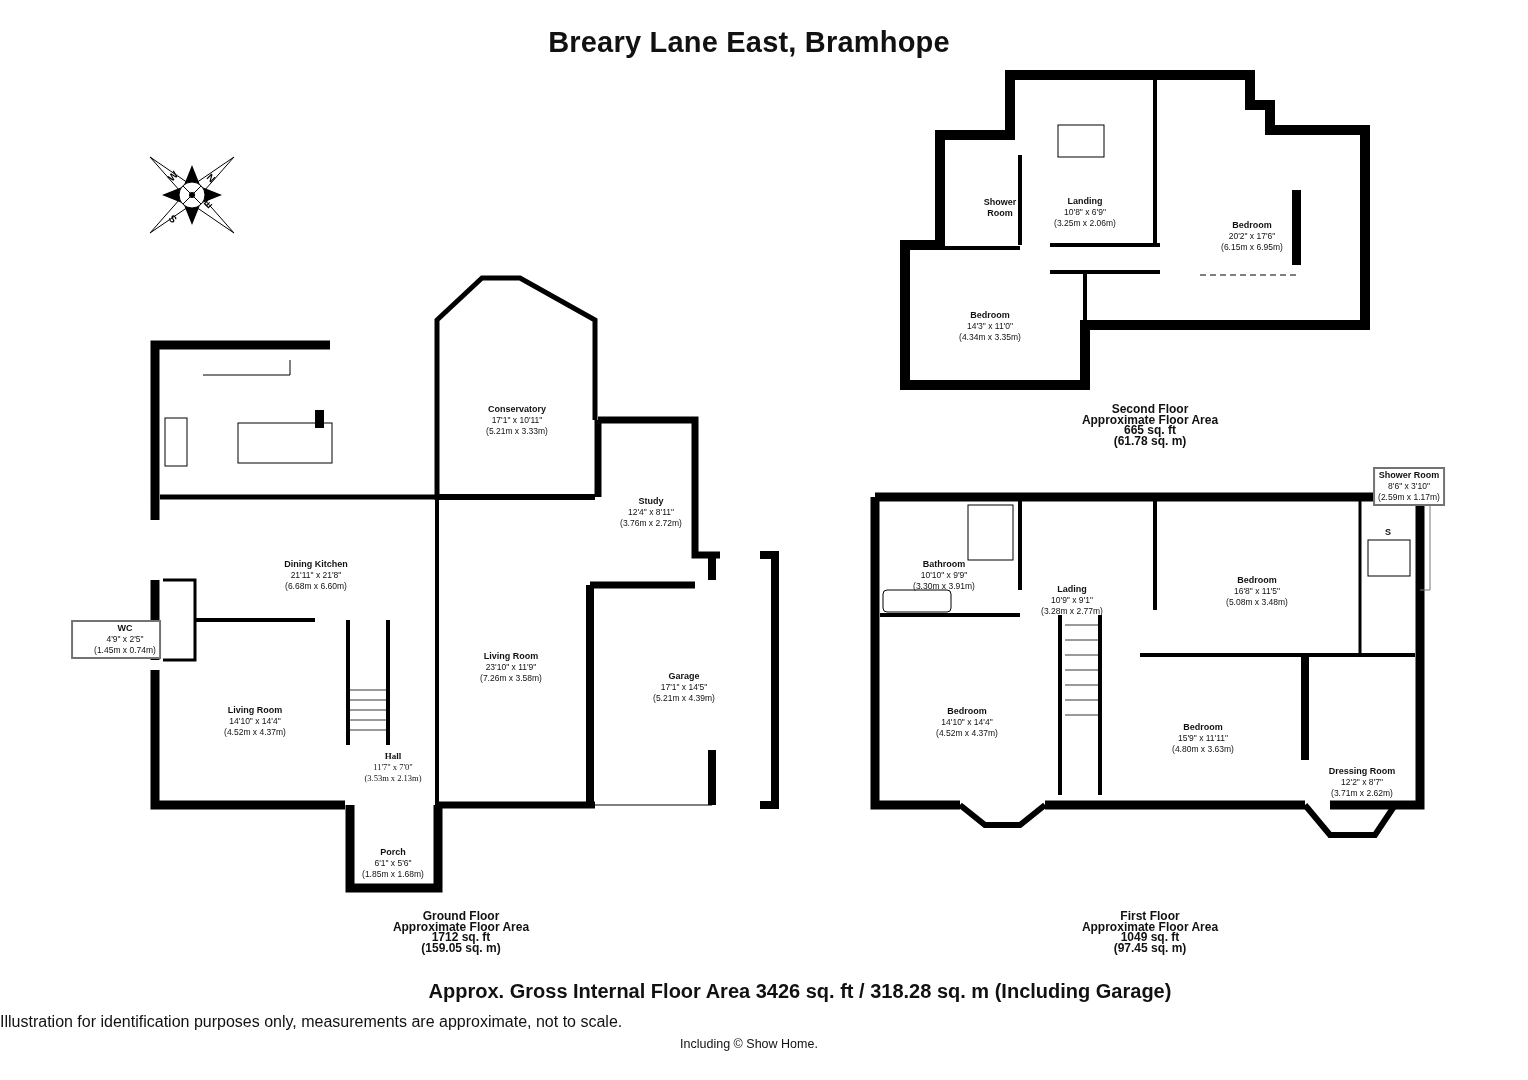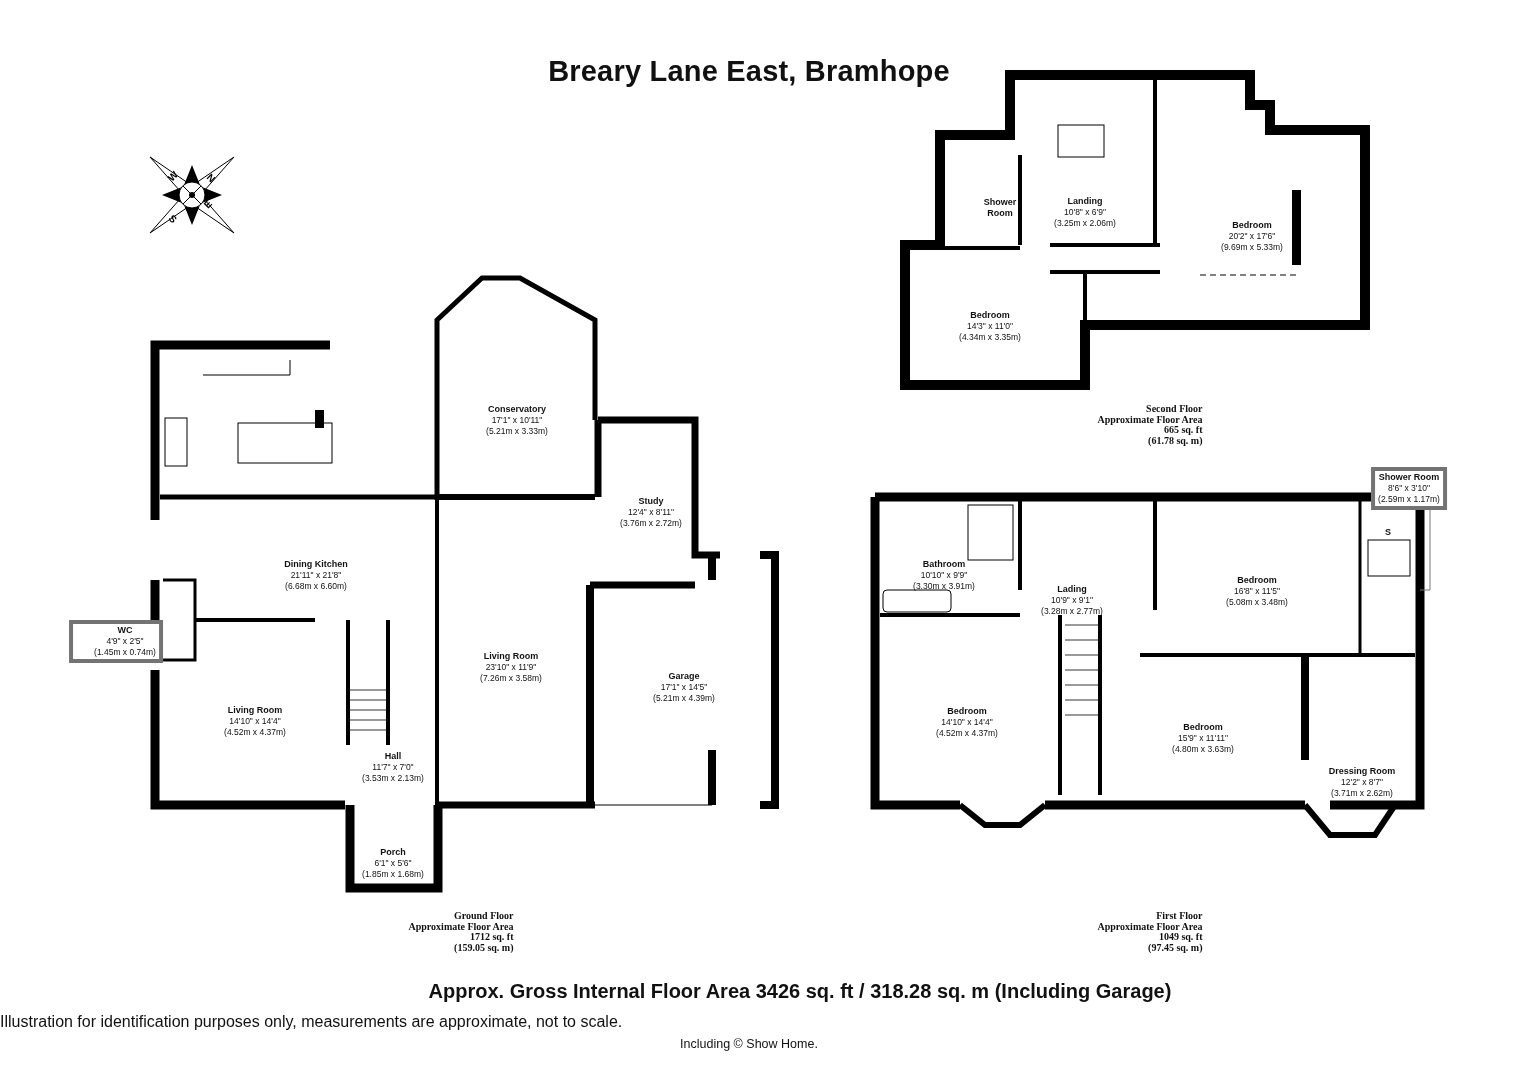--- a/index.html
+++ b/index.html
@@ -1,22 +1,22 @@
 <!DOCTYPE html>
 <html><head>
 <meta charset="utf-8">
 <style>
   html, body { margin:0; padding:0; background:#ffffff; }
   body { width:1528px; height:1080px; position:relative; overflow:hidden; font-family:"Liberation Sans", sans-serif; color:#111; }
-  .title { position:absolute; left:0; width:1498px; top:26px; text-align:center; font-size:29px; font-weight:bold; letter-spacing:0.2px;margin-top:29px; }
+  .title { position:absolute; left:0; width:1498px; top:26px; text-align:center; font-size:29px; font-weight:bold; letter-spacing:0.2px; }
   svg.plan { position:absolute; left:0; top:0; }
   .room { position:absolute; text-align:center; font-size:8.5px; line-height:11px; white-space:nowrap; transform:translateX(-50%);margin-top:11px; }
   .room .name { font-weight:bold; font-size:9px; }
-  .boxed { border:4px solid #737373; background:#fff; padding:1px 3px; }
-  .area { position:absolute; text-align:right; font-size:10px; font-weight:bold; line-height:10.5px; transform:translateX(-50%); white-space:nowrap;font-family:Liberation Serif, serif; }
+  .boxed { border:2px solid #737373; background:#fff; padding:1px 3px; }
+  .area { position:absolute; text-align:center; font-size:12px; font-weight:bold; line-height:10.5px; transform:translateX(-50%); white-space:nowrap; }
   .gross { position:absolute; left:0; width:1528px; top:980px; text-align:center; font-size:20px; font-weight:bold;margin-left:36px; }
   .disclaimer { position:absolute; left:0; width:1498px; top:1013px; text-align:left; font-size:16px; }
   .copyright { position:absolute; left:0; width:1498px; top:1037px; text-align:center; font-size:12.5px; }
 </style>
 </head>
 <body>
 
 <div class="title">Breary Lane East, Bramhope</div>
 
 <svg class="plan" width="1528" height="1080" viewBox="0 0 1528 1080">
@@ -136,21 +136,21 @@
 <div class="room boxed" style="left:116px;top:609px;padding-left:21px;">
   <div class="name">WC</div>
   <div>4'9" x 2'5"</div>
   <div>(1.45m x 0.74m)</div>
 </div>
 <div class="room" style="left:255px;top:694px;">
   <div class="name">Living Room</div>
   <div>14'10" x 14'4"</div>
   <div>(4.52m x 4.37m)</div>
 </div>
-<div class="room" style="left:393px;top:740px;">
+<div class="room" style="left:393px;top:740px;font-family:Liberation Serif, serif;">
   <div class="name">Hall</div>
   <div>11'7" x 7'0"</div>
   <div>(3.53m x 2.13m)</div>
 </div>
 <div class="room" style="left:393px;top:836px;">
   <div class="name">Porch</div>
   <div>6'1" x 5'6"</div>
   <div>(1.85m x 1.68m)</div>
 </div>
 <div class="room" style="left:517px;top:393px;">
@@ -185,21 +185,21 @@
   <div class="name">Room</div>
 </div>
 <div class="room" style="left:1085px;top:185px;">
   <div class="name">Landing</div>
   <div>10'8" x 6'9"</div>
   <div>(3.25m x 2.06m)</div>
 </div>
 <div class="room" style="left:1252px;top:209px;">
   <div class="name">Bedroom</div>
   <div>20'2" x 17'6"</div>
-  <div>(9.69m x 5.33m)</div>
+  <div>(6.15m x 6.95m)</div>
 </div>
 <div class="room" style="left:990px;top:299px;">
   <div class="name">Bedroom</div>
   <div>14'3" x 11'0"</div>
   <div>(4.34m x 3.35m)</div>
 </div>
 <div class="area" style="left:1150px;top:404px;">
   <div>Second Floor</div>
   <div>Approximate Floor Area</div>
   <div>665 sq. ft</div>

